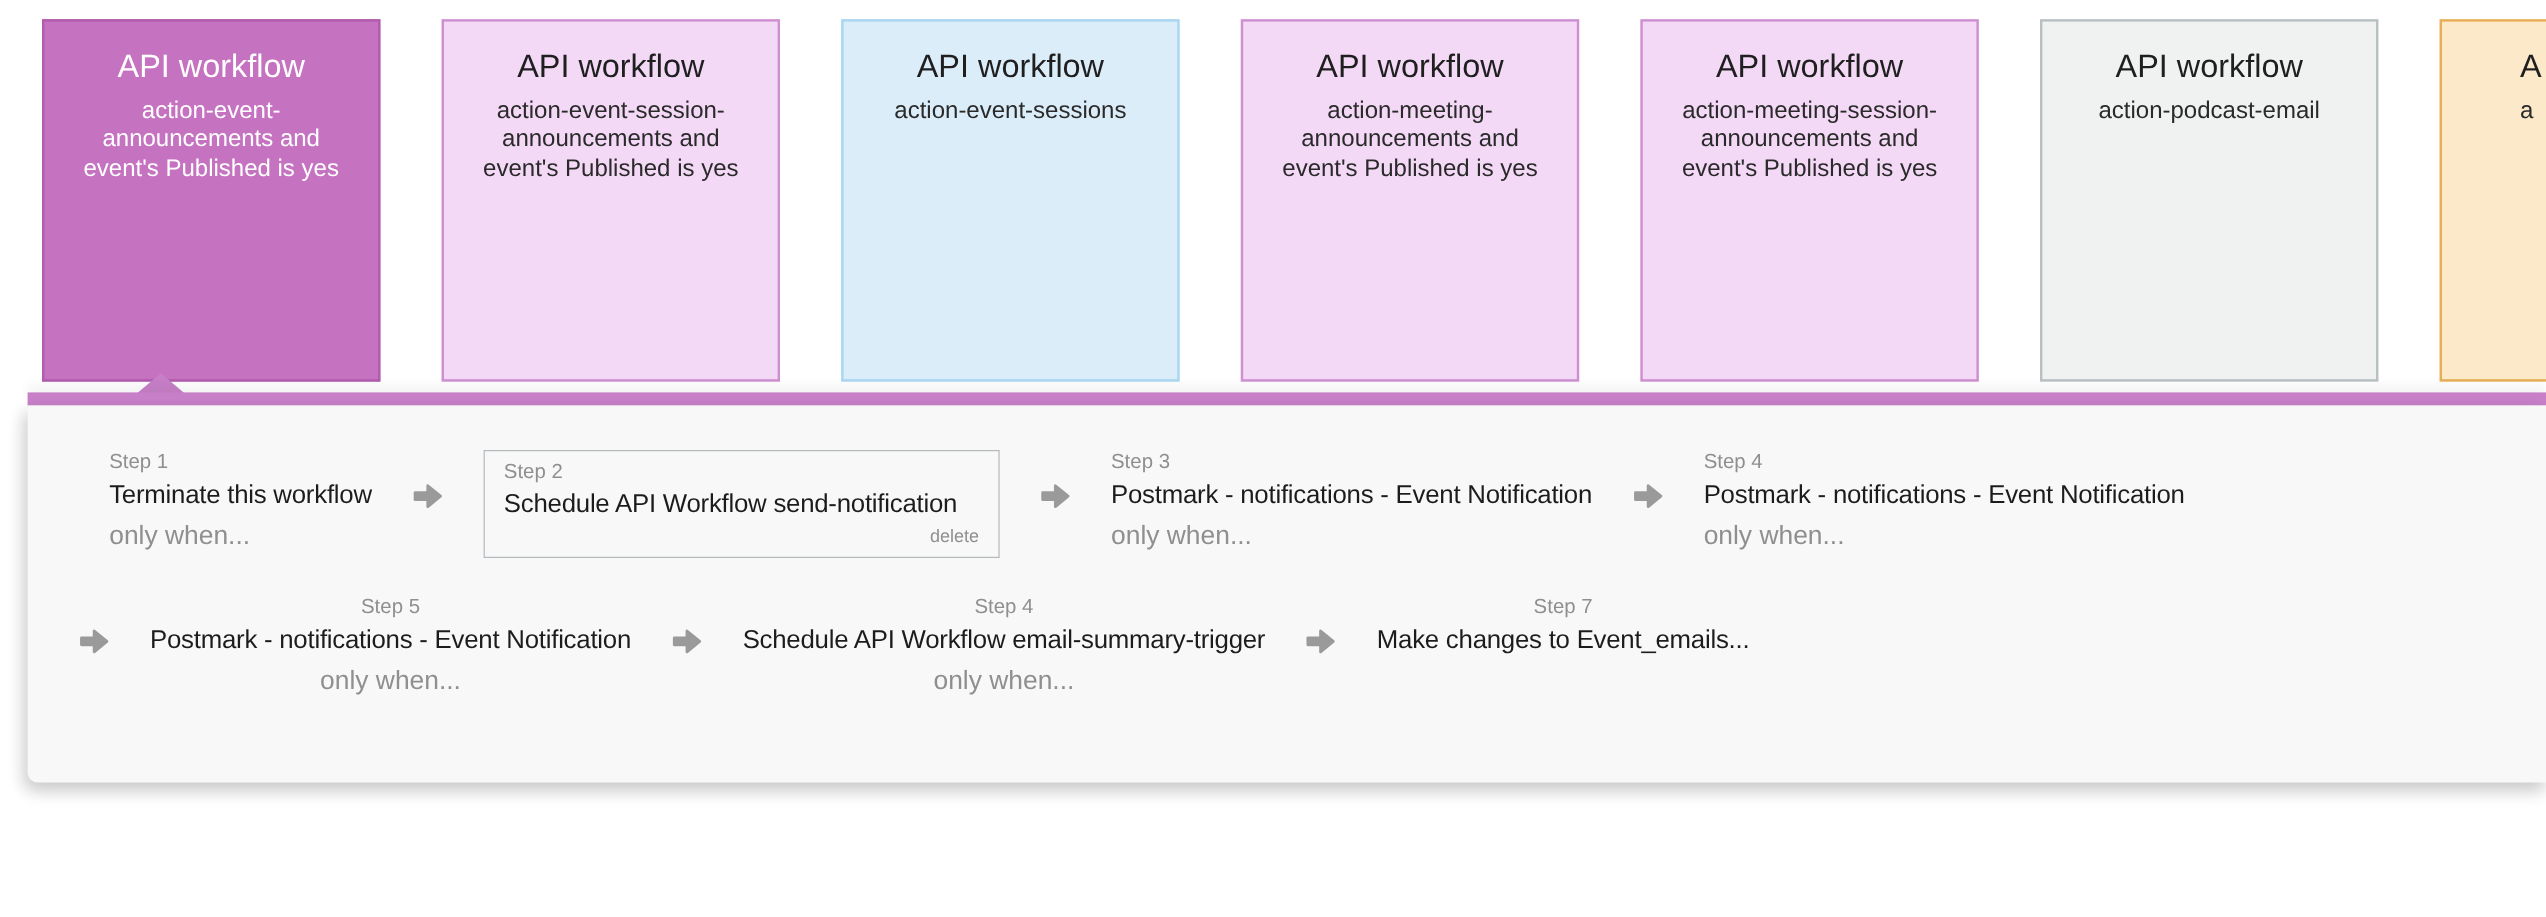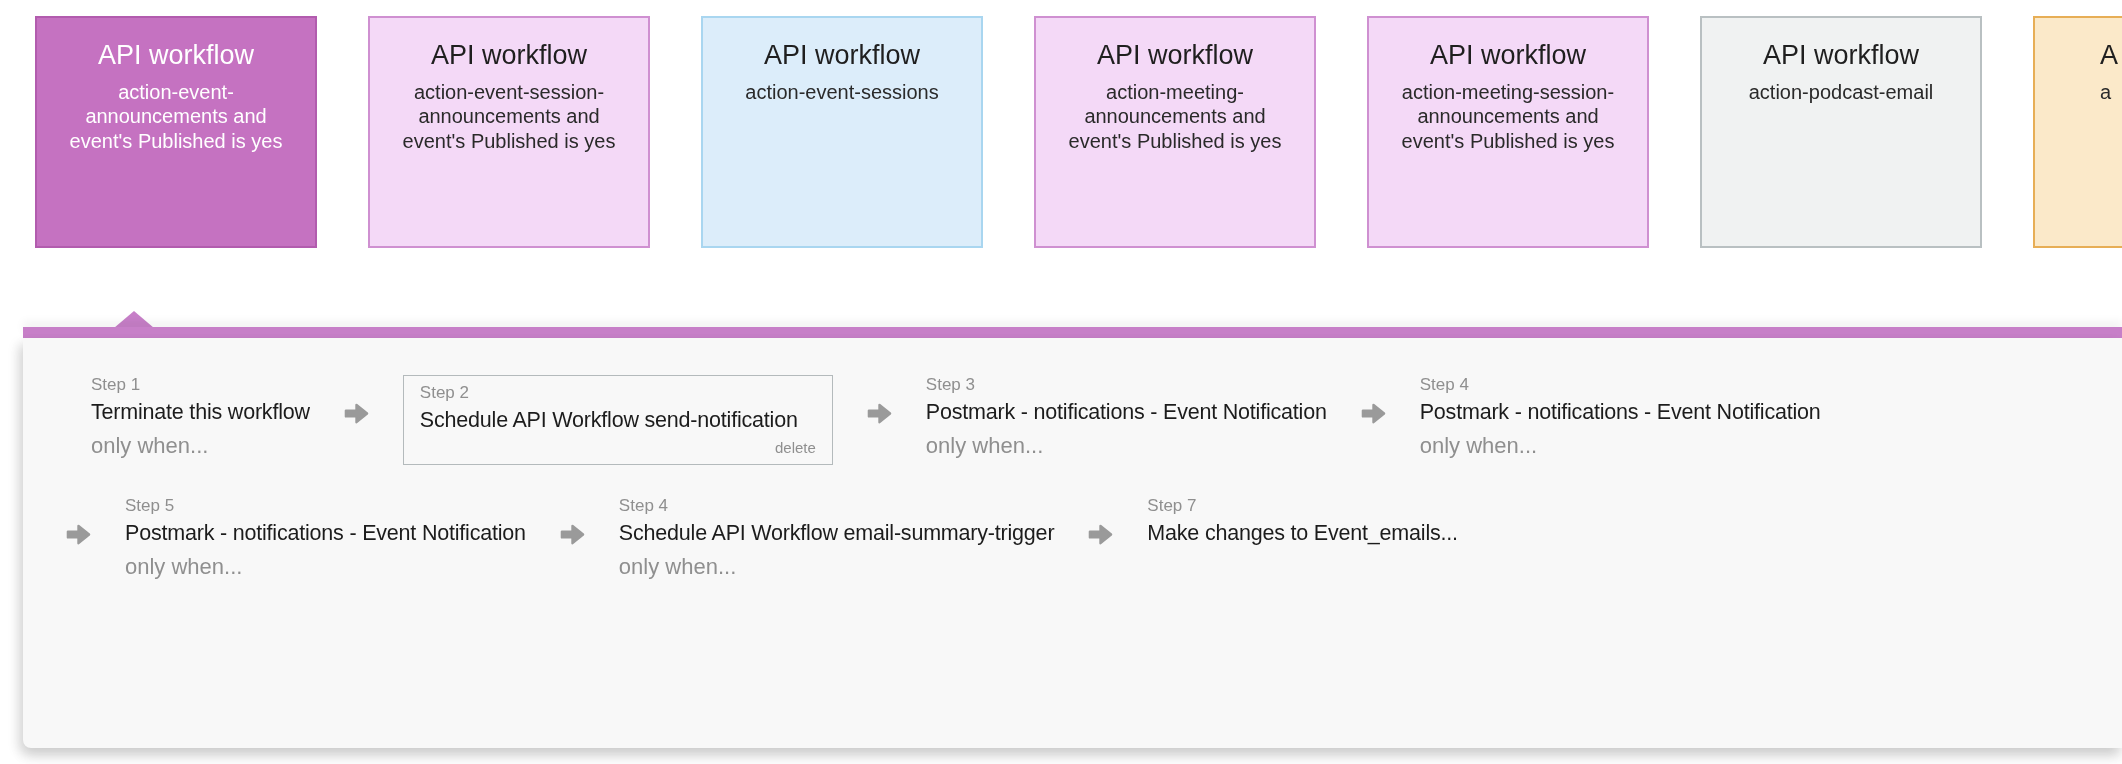--- a/index.html
+++ b/index.html
@@ -5,21 +5,21 @@
   html,body{margin:0;padding:0;}
   body{
     width:2122px;height:764px;position:relative;overflow:hidden;
     background:#ffffff;
     font-family:"Liberation Sans","DejaVu Sans",sans-serif;
     -webkit-font-smoothing:antialiased;
   }
   
   .cards-row{position:absolute;top:16px;left:35px;display:flex;gap:51px;}
   .card{
-    box-sizing:border-box;flex:0 0 auto;width:282px;height:232px;
+    box-sizing:border-box;flex:0 0 auto;width:282px;height:302px;
     border:2px solid transparent;padding:20px 32px 0;text-align:center;cursor:pointer;
   }
   .card-title{font-size:27px;line-height:1.3;color:#1f1f1f;}
   .card-subtitle{font-size:20px;line-height:1.22;margin-top:7px;color:#2a2a2a;}
   .card--selected{background:var(--card-selected-bg);border-color:var(--card-selected-border);}
   .card--selected .card-title,.card--selected .card-subtitle{color:#ffffff;}
   .card--pink{background:var(--card-pink-bg);border-color:var(--card-pink-border);}
   .card--blue{background:var(--card-blue-bg);border-color:var(--card-blue-border);}
   .card--gray{background:var(--card-gray-bg);border-color:var(--card-gray-border);}
   .card--orange{background:var(--card-orange-bg);border-color:var(--card-orange-border);}
@@ -31,29 +31,29 @@
     border-left:20px solid transparent;border-right:20px solid transparent;
     border-bottom:17px solid var(--accent);
   }
   .accent-bar{
     position:absolute;top:327px;left:23px;right:0;height:11px;
     background:var(--accent);
     box-shadow:0 -6px 9px rgba(0,0,0,0.05);
   }
   
   .panel{
-    position:absolute;top:338px;left:23px;right:0;height:410px;
+    position:absolute;top:338px;left:23px;right:0;height:314px;
     background:var(--panel-bg);
     border-bottom-left-radius:8px;
     box-shadow:-5px 6px 12px rgba(0,0,0,0.10),0 8px 14px rgba(0,0,0,0.12);
   }
   .panel-inner{padding:36px 20px 0 43px;}
   .step-row{display:flex;align-items:flex-start;gap:34px;}
   .step-row--first{margin-left:25px;margin-bottom:30px;}
-  .step-row--mid{margin-bottom:30px;}
+  .step-row--mid{margin-bottom:30px;text-align:center;}
   .step{flex:0 0 auto;}
   .step-label{font-size:17px;line-height:1.3;color:var(--muted);}
   .step-title{font-size:21.5px;line-height:1.3;margin-top:3px;color:var(--step-title-color);letter-spacing:-0.2px;}
   .step-cond{font-size:22px;line-height:1.3;margin-top:5px;color:var(--muted);cursor:pointer;}
   .step-cond:empty{display:none;}
   .step--boxed{
     border:1px solid var(--box-border);padding:6px 16px 6px 16px;margin-top:1px;min-width:430px;
     box-sizing:border-box;
   }
   .step-delete{font-size:15px;line-height:1.3;text-align:right;margin-top:3px;color:var(--muted);cursor:pointer;}

